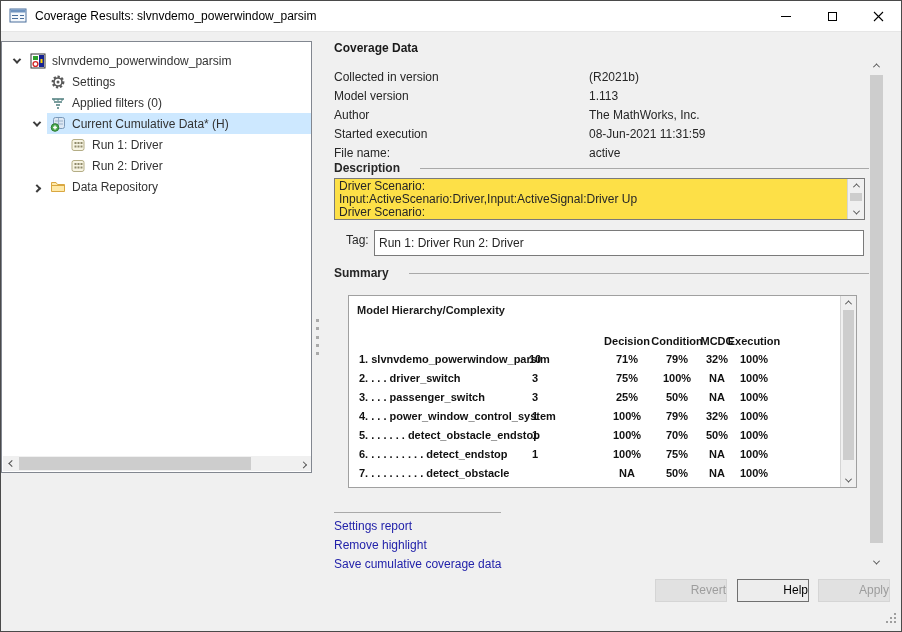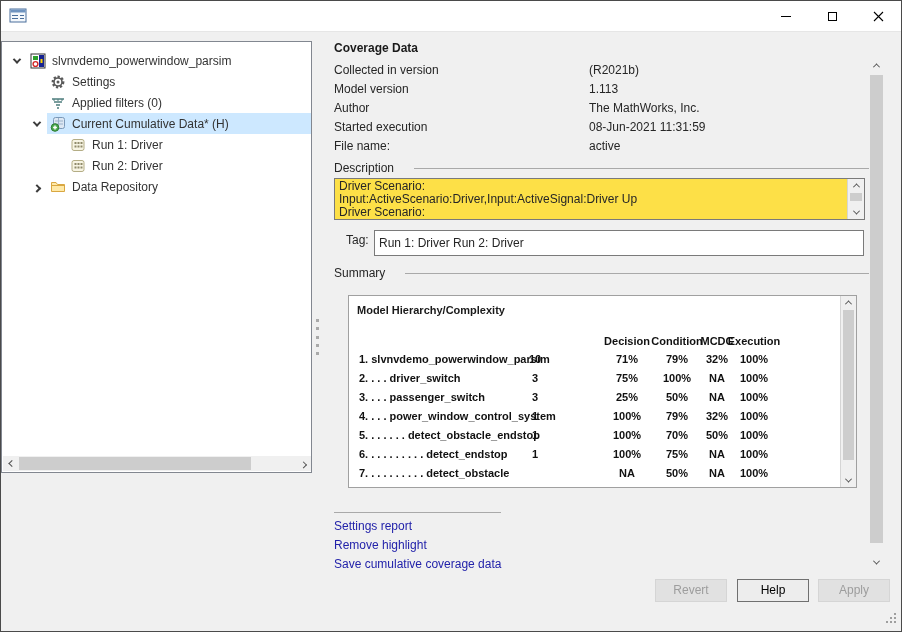--- a/index.html
+++ b/index.html
@@ -36,26 +36,26 @@
   .chev.sm { width: 5px; height: 5px; border-color: #505050; border-width: 1.5px; }
   .chev.left { transform: rotate(135deg) translate(-1px,-1px); }
   .chev.rt { transform: rotate(-45deg) translate(-1px,1px); }
 
   
   .splitter { position: absolute; left: 313px; top: 318px; width: 6px; height: 36px; display: flex; flex-direction: column; justify-content: space-between; align-items: center; }
   .splitter i { width: 3px; height: 3px; background: #a9a9a9; }
 
   
   .pane-heading { position: absolute; left: 333px; top: 40px; font-weight: bold; color: #1a1a1a; }
-  .field-row { position: absolute; left: 333px; width: 520px; height: 16px; }
+  .field-row { position: absolute; left: 333px; width: 520px; height: 16px; margin-top: 7px; }
   .field-label { position: absolute; left: 0; white-space: nowrap; }
   .field-value { position: absolute; left: 255px; white-space: nowrap; }
 
   .group-row { position: absolute; display: flex; align-items: center; }
-  .group-label { white-space: nowrap; margin-right: 20px; }
+  .group-label { white-space: nowrap; margin-right: 20px; font-weight: bold; }
   .gline { flex: 1; height: 1px; background: #a9a9a9; }
 
   .desc-box { position: absolute; left: 333px; top: 177px; width: 531px; height: 42px; background: #fde047; border: 1px solid #7a7a7a; }
   .desc-text { position: absolute; left: 4px; top: 1px; right: 20px; bottom: 1px; white-space: pre-line; line-height: 13px; overflow: hidden; }
   .vscroll-inner { position: absolute; right: 0; top: 0; bottom: 0; width: 17px; background: #f0f0f0; border-left: 1px solid #d5d5d5; }
   .sb-btn { position: absolute; left: 0; width: 100%; height: 13px; display: flex; align-items: center; justify-content: center; }
   .sb-btn.top { top: 0; } .sb-btn.bot { bottom: 0; }
   .sb-thumb { position: absolute; left: 2px; right: 2px; background: #cdcdcd; }
 
   .tag-label { position: absolute; left: 345px; top: 232px; }
@@ -70,21 +70,21 @@
   .t-rows { position: absolute; top: 46px; left: 0; }
   .tc { position: absolute; top: 0; line-height: 19px; font-weight: bold; font-size: 11px; white-space: nowrap; color: #111; }
   .tc.name { left: 2px; }
   .tc.ctr { transform: translateX(-50%); }
   .tc.c0 { left: 178px; } .tc.c1 { left: 270px; } .tc.c2 { left: 320px; } .tc.c3 { left: 360px; } .tc.c4 { left: 397px; }
   .tbl-scroll { position: absolute; right: 0; top: 0; bottom: 0; width: 16px; background: #f0f0f0; border-left: 1px solid #d5d5d5; }
 
   
   .link-sep { position: absolute; left: 333px; top: 511px; width: 167px; height: 1px; background: #a9a9a9; }
   .action-link { position: absolute; left: 333px; color: #2222aa; text-decoration: none; cursor: pointer; }
-  .btn { position: absolute; top: 578px; width: 72px; height: 23px; font-size: 12px; text-align: center; line-height: 21px; }
+  .btn { position: absolute; top: 578px; width: 72px; height: 23px; font-size: 12px; text-align: right; line-height: 21px; }
   .btn.disabled { background: #e1e1e1; border: 1px solid #d5d5d5; color: #9d9d9d; }
   .btn.normal { background: #ededed; border: 1px solid #707070; color: #000; cursor: pointer; }
 
   
   .main-vscroll { position: absolute; left: 868px; top: 58px; width: 15px; height: 510px; background: #f0f0f0; }
   .main-vscroll .sb-thumb { left: 1px; right: 1px; top: 16px; height: 468px; }
 
   
   .resize-grip { position: absolute; right: 4px; bottom: 4px; }
 </style>
@@ -94,20 +94,21 @@
 <div class="window">
 
   <div class="titlebar">
     <span class="app-icon">
       <svg width="18" height="16" viewBox="0 0 18 16">
         <rect x="1" y="1" width="16" height="13" fill="#f4f8fc" stroke="#4a6f9c"></rect>
         <rect x="1.5" y="1.5" width="15" height="3" fill="#6f94c0"></rect>
         <path d="M3 7.5 H9 M11 7.5 H15 M3 10.5 H9 M11 10.5 H15" stroke="#4a6f9c" fill="none"></path>
       </svg>
     </span>
+    <span class="title-text">Coverage Results: slvnvdemo_powerwindow_parsim</span>
     <div class="win-controls">
       <div class="ctrl">
           <span class="min-glyph"></span>
         </div>
       <div class="ctrl">
           <span class="max-glyph"></span>
         </div>
       <div class="ctrl">
         <svg width="11" height="11" viewBox="0 0 11 11">
           <path d="M1 1 L10 10 M10 1 L1 10" stroke="#000" stroke-width="1.1"></path>

